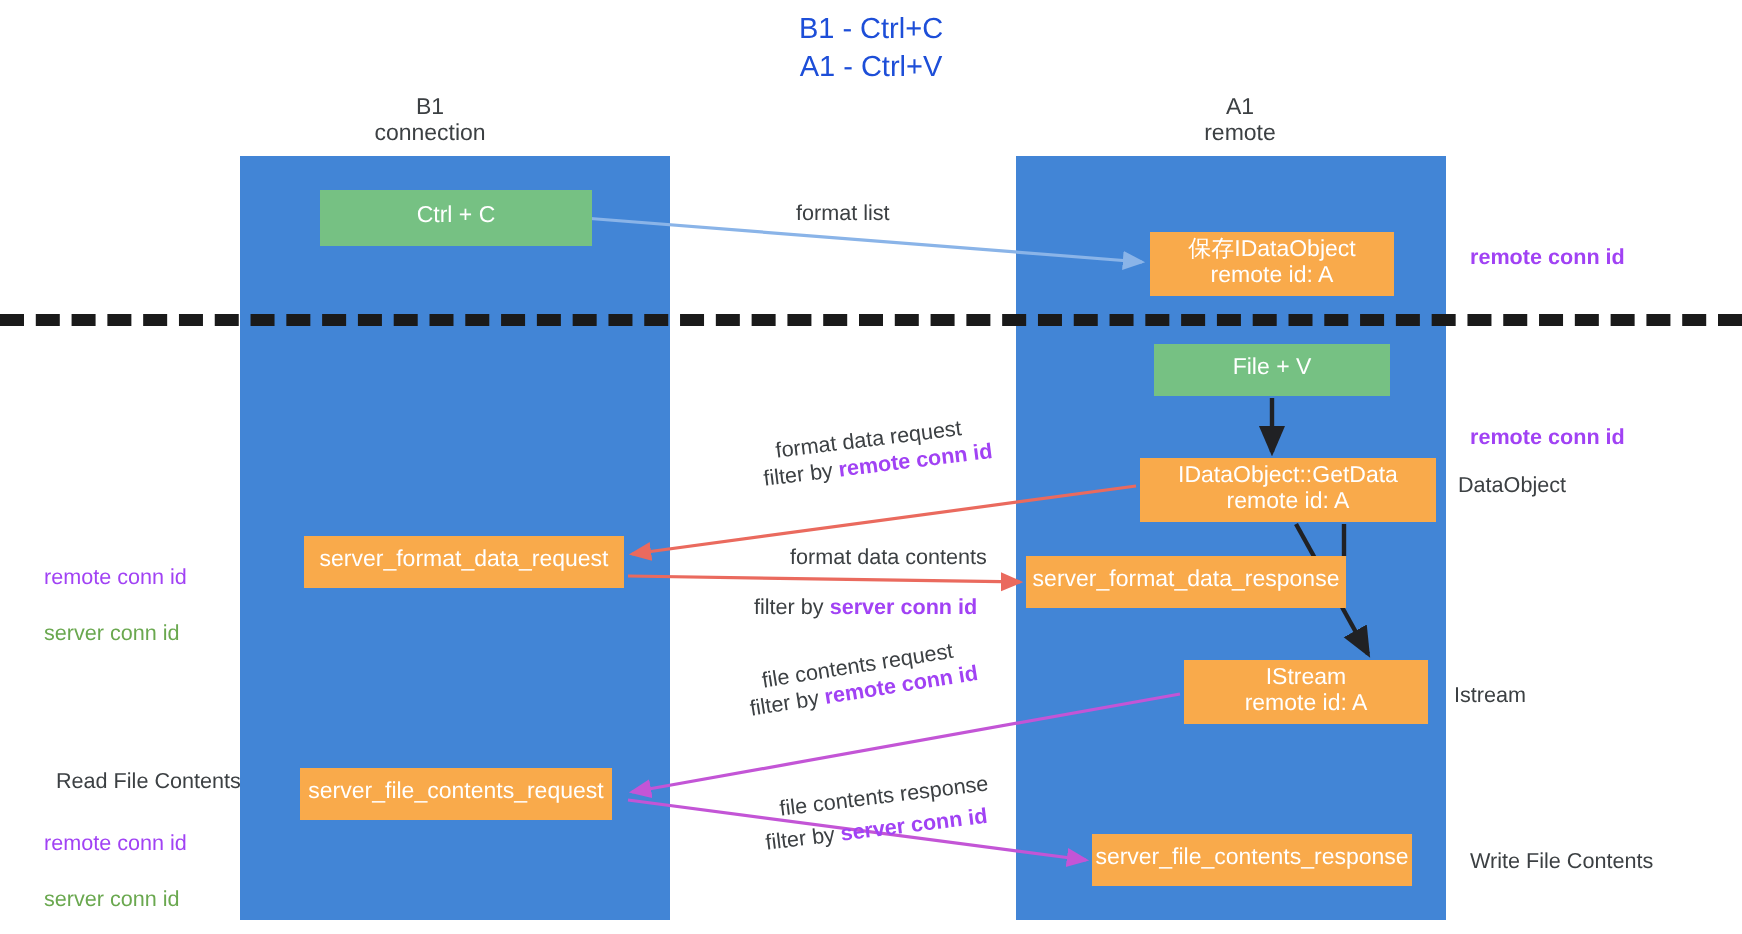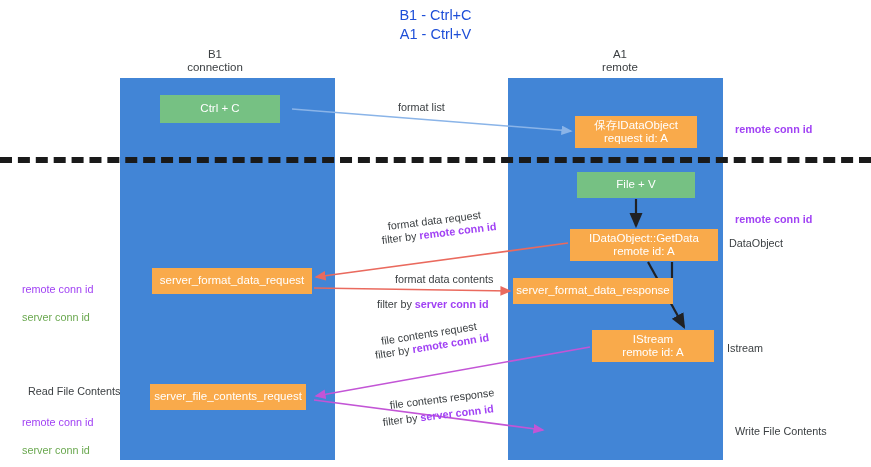--- a/index.html
+++ b/index.html
@@ -46,21 +46,21 @@
     display:flex;align-items:center;justify-content:center;
     text-align:center;
     color:#ffffff;
     font-size:11.5px;line-height:13.5px;
     white-space:pre-line;
     padding:2px 4px;
   }
   .green{background:#76c183;}
   .orange{background:#f9aa4b;}
 
-  #n-ctrlc{left:160px;top:95px;width:120px;height:28px;}
+  #n-ctrlc{left:160px;top:95px;width:136px;height:28px;}
   #n-save-ido{left:575px;top:116px;width:122px;height:32px;}
   #n-ctrlv{left:577px;top:172px;width:118px;height:26px;}
   #n-getdata{left:570px;top:229px;width:148px;height:32px;}
   #n-sfdreq{left:152px;top:268px;width:160px;height:26px;}
   #n-sfdresp{left:513px;top:278px;width:160px;height:26px;}
   #n-istream{left:592px;top:330px;width:122px;height:32px;}
   #n-sfcreq{left:150px;top:384px;width:156px;height:26px;}
   #n-sfcresp{left:546px;top:417px;width:160px;height:26px;}
 
   
@@ -146,29 +146,30 @@
 
     <path d="M590,347 L316,396" stroke="#c355d6" stroke-width="1.6" fill="none" marker-end="url(#ah-mag)"></path>
 
     <path d="M314,400 L543,430" stroke="#c355d6" stroke-width="1.6" fill="none" marker-end="url(#ah-mag)"></path>
   </svg>
 
   <div class="abs" id="divider"></div>
 
   <div class="abs node green" id="n-ctrlc">Ctrl + C</div>
   <div class="abs node orange" id="n-save-ido">保存IDataObject
-request id: A</div>
+remote id: A</div>
   <div class="abs node green" id="n-ctrlv">File + V</div>
   <div class="abs node orange" id="n-getdata">IDataObject::GetData
 remote id: A</div>
   <div class="abs node orange" id="n-sfdresp">server_format_data_response</div>
   <div class="abs node orange" id="n-sfdreq">server_format_data_request</div>
   <div class="abs node orange" id="n-istream">IStream
 remote id: A</div>
   <div class="abs node orange" id="n-sfcreq">server_file_contents_request</div>
+  <div class="abs node orange" id="n-sfcresp">server_file_contents_response</div>
 
   <div class="abs elabel" id="l-formatlist">format list</div>
 
   <div class="abs elabel" id="l-fdreq">format data request</div>
   <div class="abs elabel" id="l-fdreq2"><span>filter by </span><span class="hl-remote">remote conn id</span></div>
 
   <div class="abs elabel" id="l-fdresp">format data contents</div>
   <div class="abs elabel" id="l-fdresp2"><span>filter by </span><span class="hl-server">server conn id</span></div>
 
   <div class="abs elabel" id="l-fcreq">file contents request</div>

